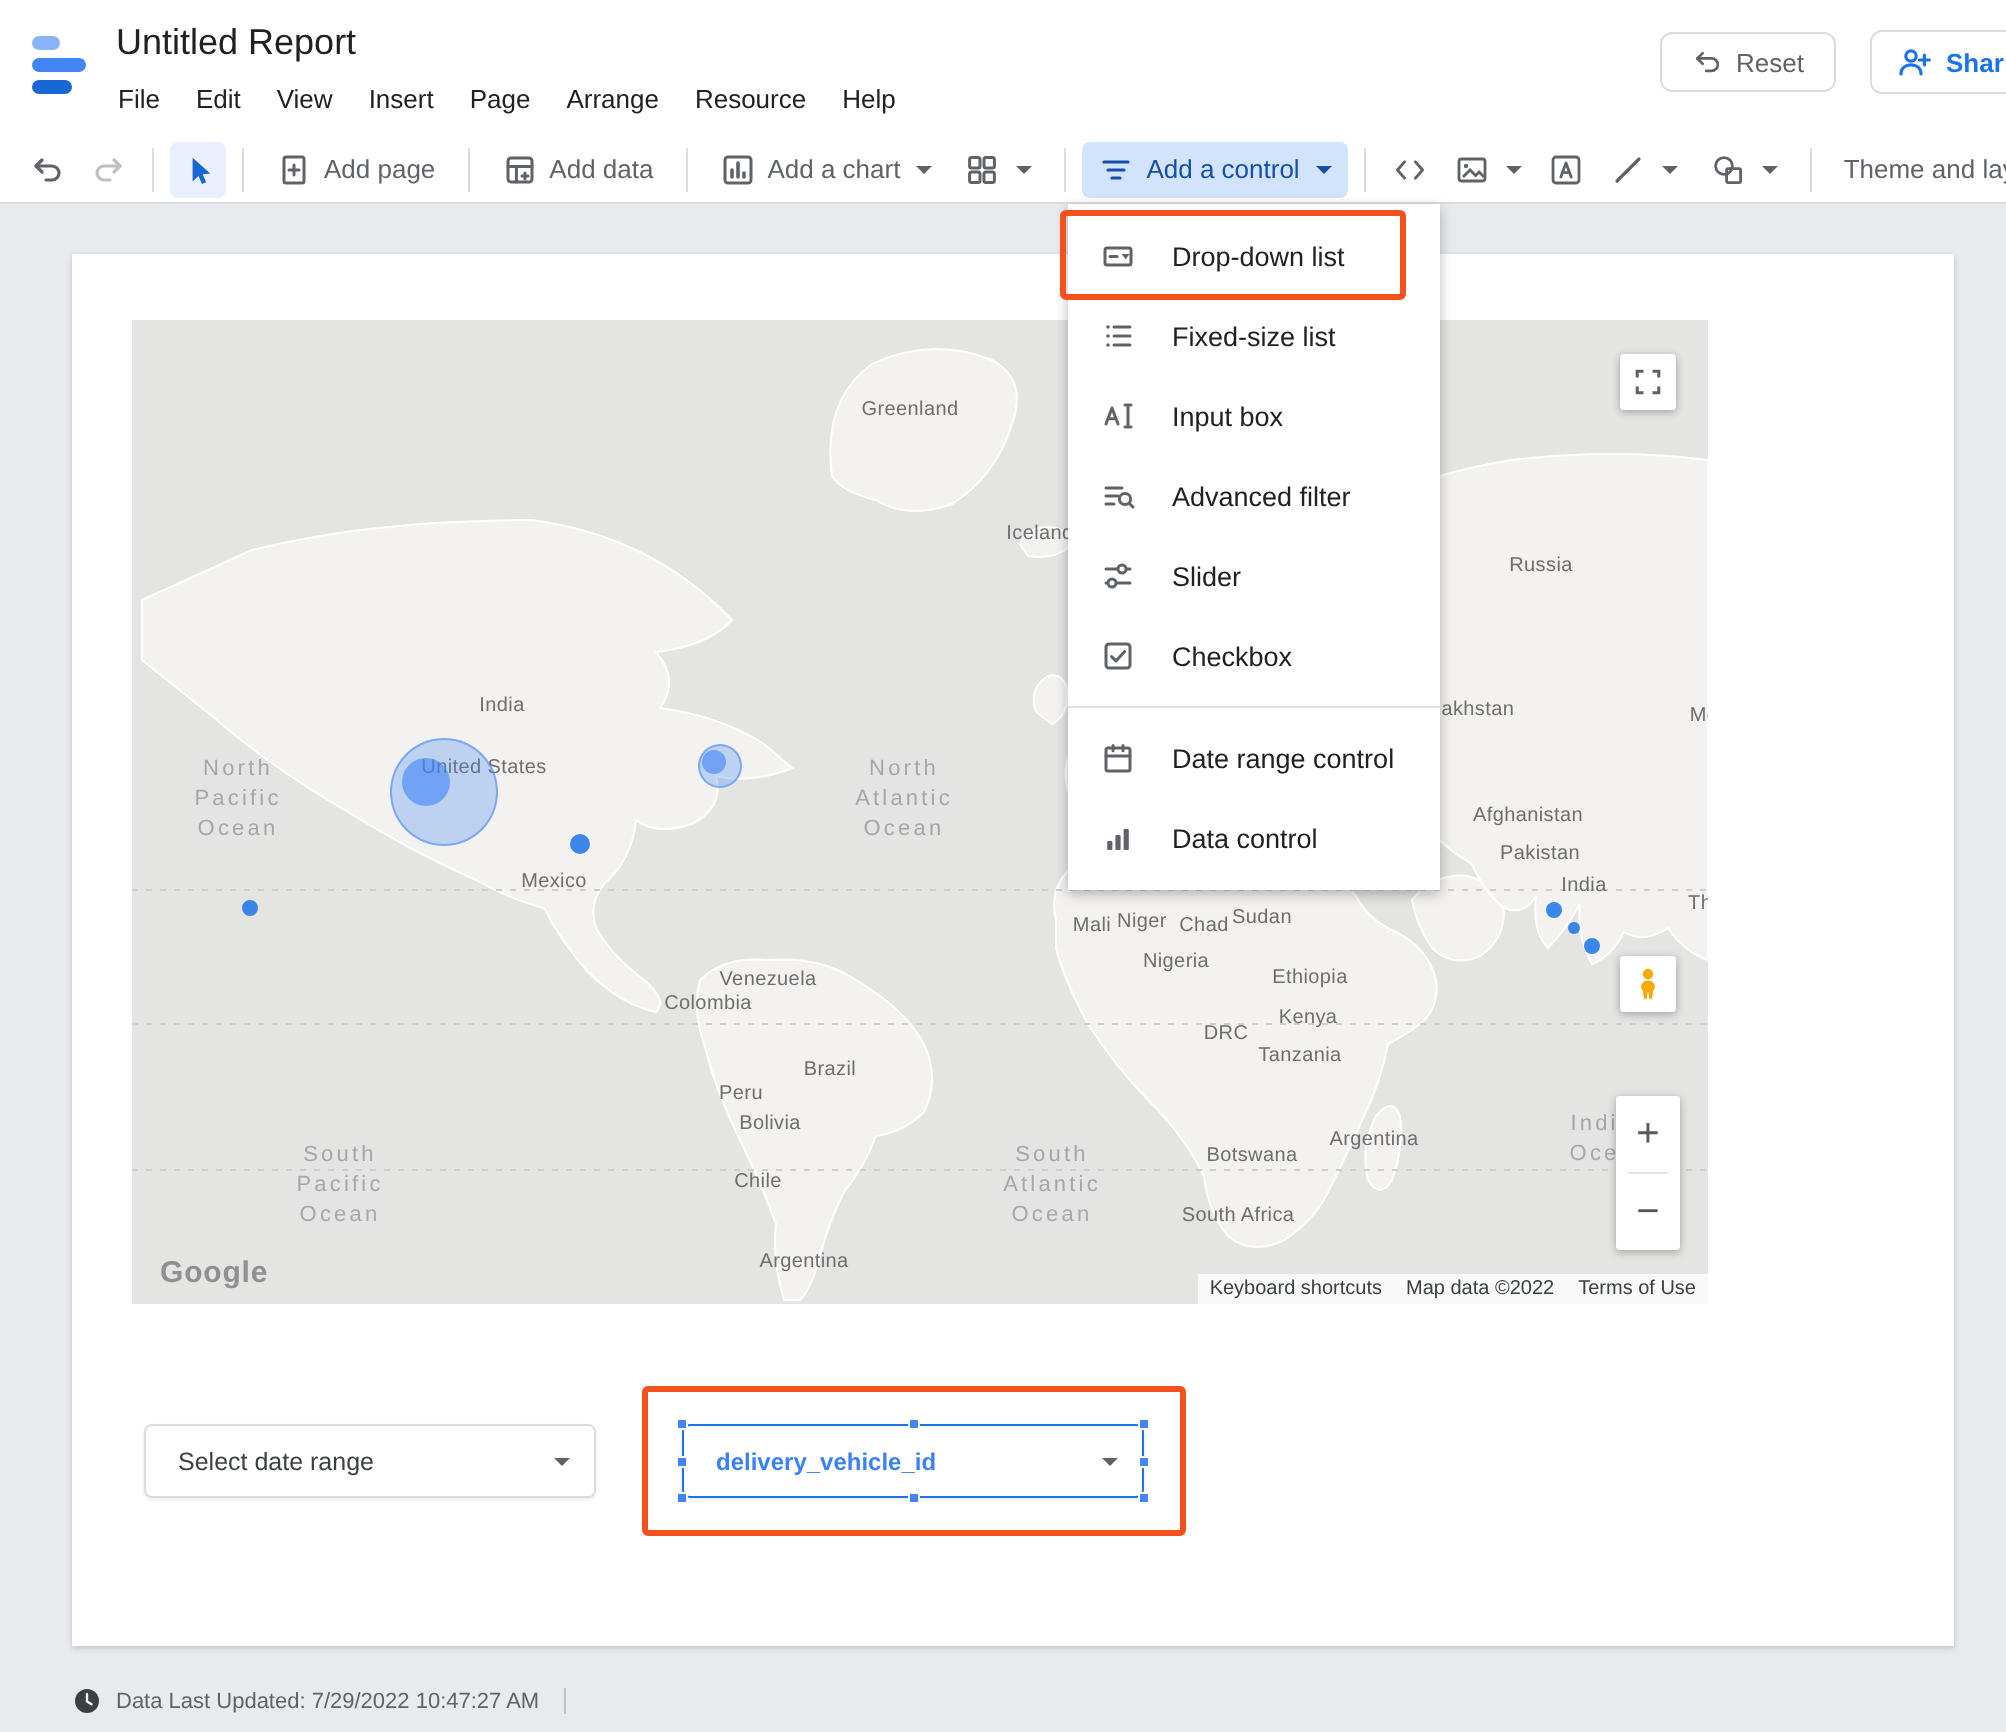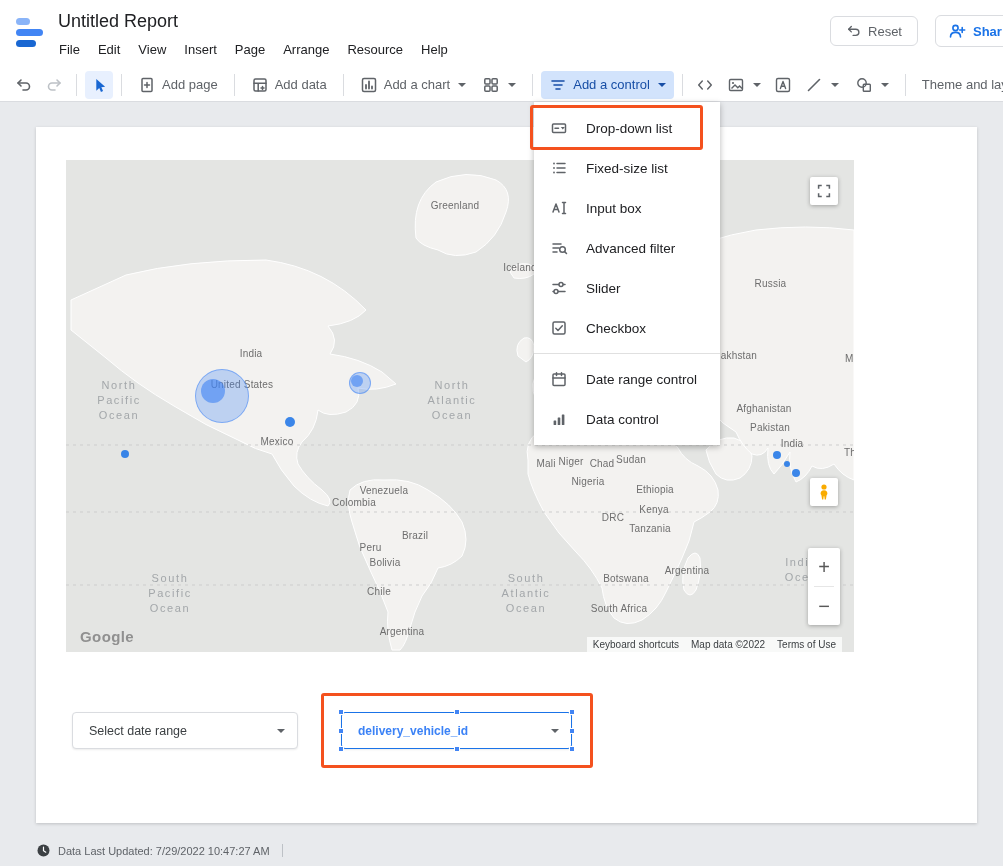--- a/index.html
+++ b/index.html
@@ -42,21 +42,21 @@
   .bubble{position:absolute;border-radius:50%;z-index:3;}
   .bubble.outer{background:rgba(66,133,244,.30);border:1px solid rgba(66,133,244,.55);}
   .bubble.inner{background:rgba(66,133,244,.62);}
   .bubble.dot{background:rgba(26,115,232,.85);}
   .map-fullscreen{position:absolute;right:16px;top:17px;width:28px;height:28px;background:#fff;border-radius:2px;box-shadow:0 1px 4px rgba(0,0,0,.3);display:flex;align-items:center;justify-content:center;z-index:4;border:none;}
   .pegman{position:absolute;right:16px;top:318px;width:28px;height:28px;background:#fff;border-radius:2px;box-shadow:0 1px 4px rgba(0,0,0,.3);display:flex;align-items:center;justify-content:center;z-index:4;border:none;}
   .zoomctl{position:absolute;right:14px;top:388px;width:32px;height:77px;background:#fff;border-radius:2px;box-shadow:0 1px 4px rgba(0,0,0,.3);display:flex;flex-direction:column;z-index:4;}
   .zoomctl button{flex:1;border:none;background:none;font-size:20px;color:#585858;display:flex;align-items:center;justify-content:center;cursor:pointer;}
   .zoom-div{height:1px;background:#e6e6e6;margin:0 6px;}
   .gmap-logo{position:absolute;left:14px;bottom:7px;font-size:15px;font-weight:700;color:#909090;letter-spacing:.4px;z-index:4;margin-top:28px;}
-  .attrib{position:absolute;right:12px;bottom:0;display:flex;font-size:10px;color:#3c4043;z-index:4;}
+  .attrib{position:absolute;right:0;bottom:0;display:flex;font-size:10px;color:#3c4043;z-index:4;}
   .attrib span{background:rgba(255,255,255,.75);padding:2px 6px;white-space:nowrap;}
 
   
   .legend{position:absolute;left:42px;top:530px;display:flex;align-items:center;height:20px;font-size:10.5px;color:#202124;}
   .legend .lg-title{font-weight:700;margin-right:16px;}
   .lg-circle{border-radius:50%;flex:none;}
   .lg-c0{width:4px;height:4px;background:#757575;margin:0 9px;}
   .lg-c1{width:10px;height:10px;background:#8a8f94;margin-right:7px;}
   .lg-c2{width:16px;height:16px;background:#9aa0a6;margin-right:9px;}
 

